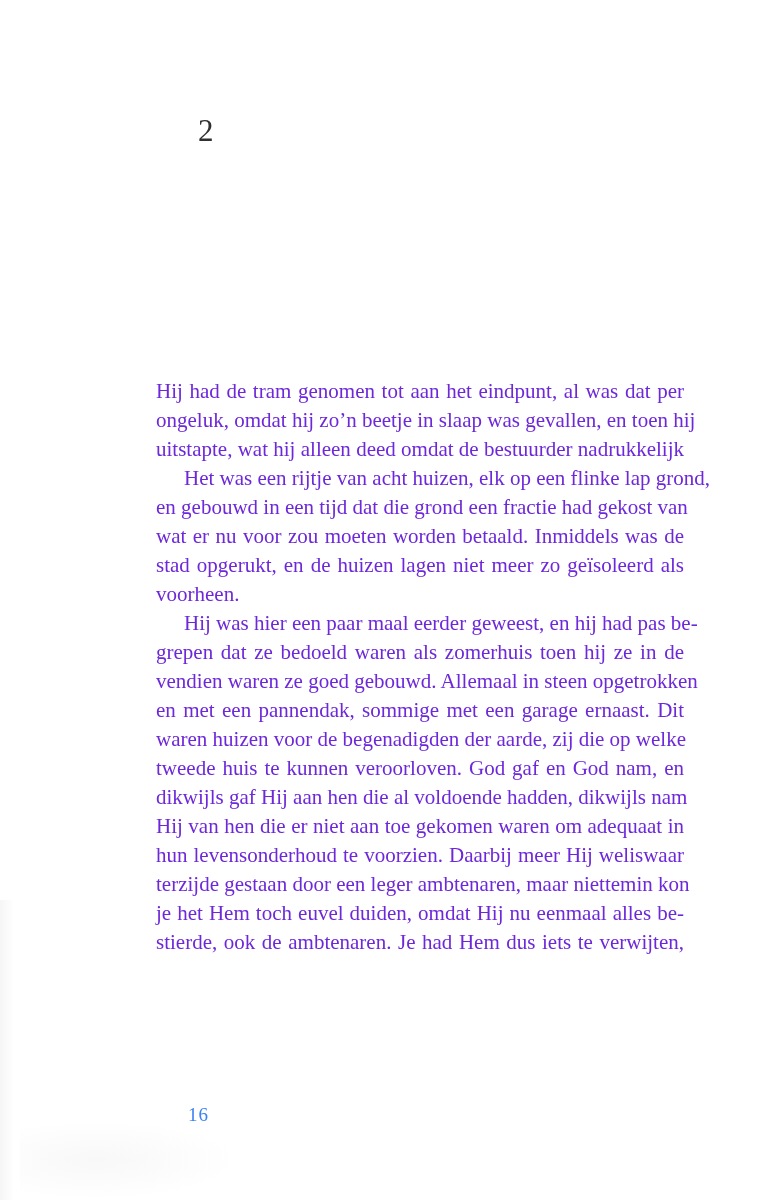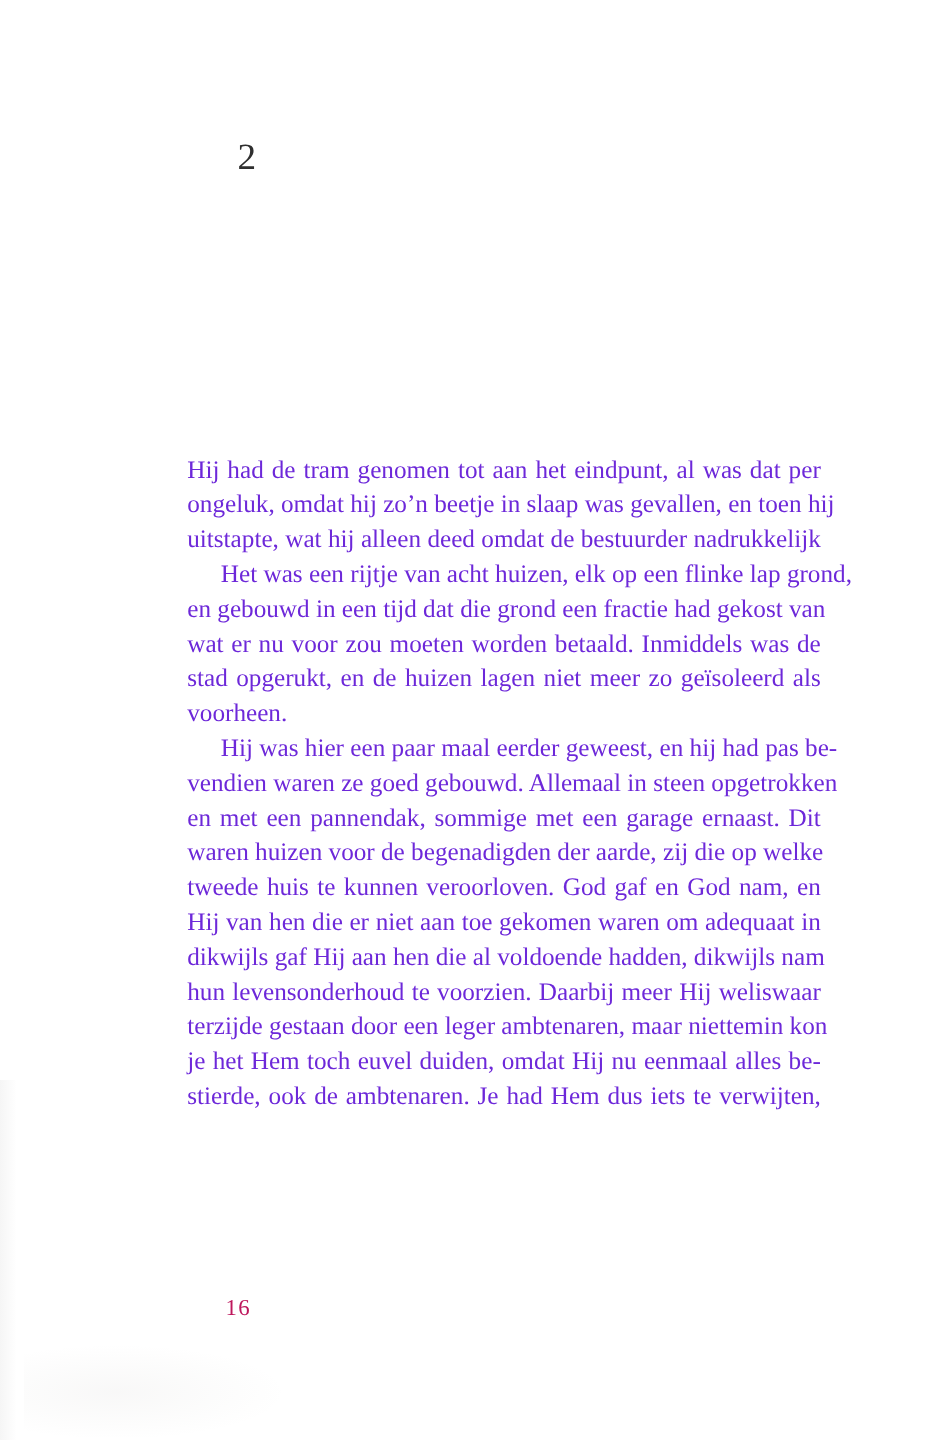--- a/index.html
+++ b/index.html
@@ -40,24 +40,24 @@
   }
   .line.para-end {
     text-align-last: left;
   }
   .line.indent {
     text-indent: 28px;
   }
   .page-number {
     position: absolute;
     left: 188px;
-    top: 1080px;
+    top: 1104px;
     font-size: 19px;
     letter-spacing: 1px;
-    color: #be185d;
+    color: #3b82f6;
     font-variant-numeric: oldstyle-nums;
   }
   
   .shadow-left-edge {
     position: absolute;
     left: 0;
     top: 900px;
     width: 14px;
     height: 300px;
     background: linear-gradient(to right, rgba(120,120,120,0.07), rgba(120,120,120,0));
@@ -82,26 +82,27 @@
   <div class="text-block">
       <div class="line">Hij had de tram genomen tot aan het eindpunt, al was dat per</div>
       <div class="line">ongeluk, omdat hij zo’n beetje in slaap was gevallen, en toen hij</div>
       <div class="line">uitstapte, wat hij alleen deed omdat de bestuurder nadrukkelijk</div>
       <div class="line indent">Het was een rijtje van acht huizen, elk op een flinke lap grond,</div>
       <div class="line">en gebouwd in een tijd dat die grond een fractie had gekost van</div>
       <div class="line">wat er nu voor zou moeten worden betaald. Inmiddels was de</div>
       <div class="line">stad opgerukt, en de huizen lagen niet meer zo geïsoleerd als</div>
       <div class="line para-end">voorheen.</div>
       <div class="line indent">Hij was hier een paar maal eerder geweest, en hij had pas be-</div>
+      <div class="line">grepen dat ze bedoeld waren als zomerhuis toen hij ze in de</div>
       <div class="line">vendien waren ze goed gebouwd. Allemaal in steen opgetrokken</div>
       <div class="line">en met een pannendak, sommige met een garage ernaast. Dit</div>
       <div class="line">waren huizen voor de begenadigden der aarde, zij die op welke</div>
       <div class="line">tweede huis te kunnen veroorloven. God gaf en God nam, en</div>
+      <div class="line">dikwijls gaf Hij aan hen die al voldoende hadden, dikwijls nam</div>
       <div class="line">Hij van hen die er niet aan toe gekomen waren om adequaat in</div>
-      <div class="line">dikwijls gaf Hij aan hen die al voldoende hadden, dikwijls nam</div>
       <div class="line">hun levensonderhoud te voorzien. Daarbij meer Hij weliswaar</div>
       <div class="line">terzijde gestaan door een leger ambtenaren, maar niettemin kon</div>
       <div class="line">je het Hem toch euvel duiden, omdat Hij nu eenmaal alles be-</div>
       <div class="line">stierde, ook de ambtenaren. Je had Hem dus iets te verwijten,</div>
     </div>
 
   <div class="page-number">16</div>
 
   <div class="shadow-left-edge"></div>
   <div class="shadow-bottom-left"></div>

